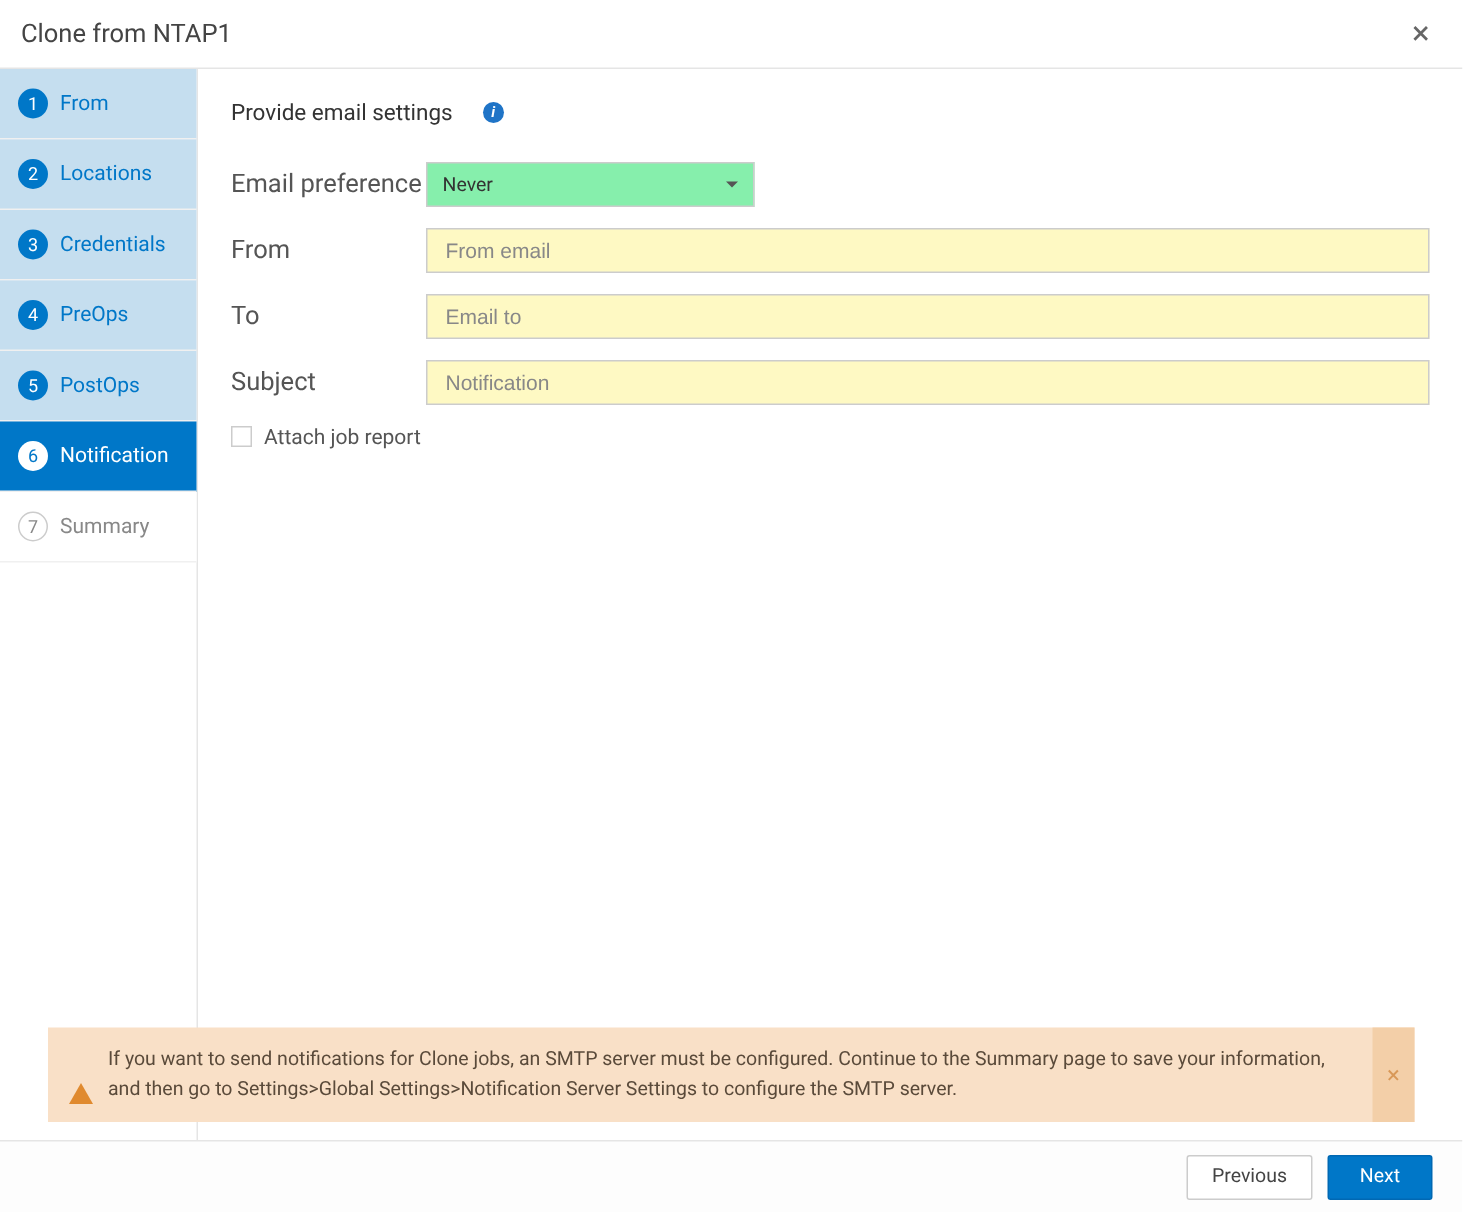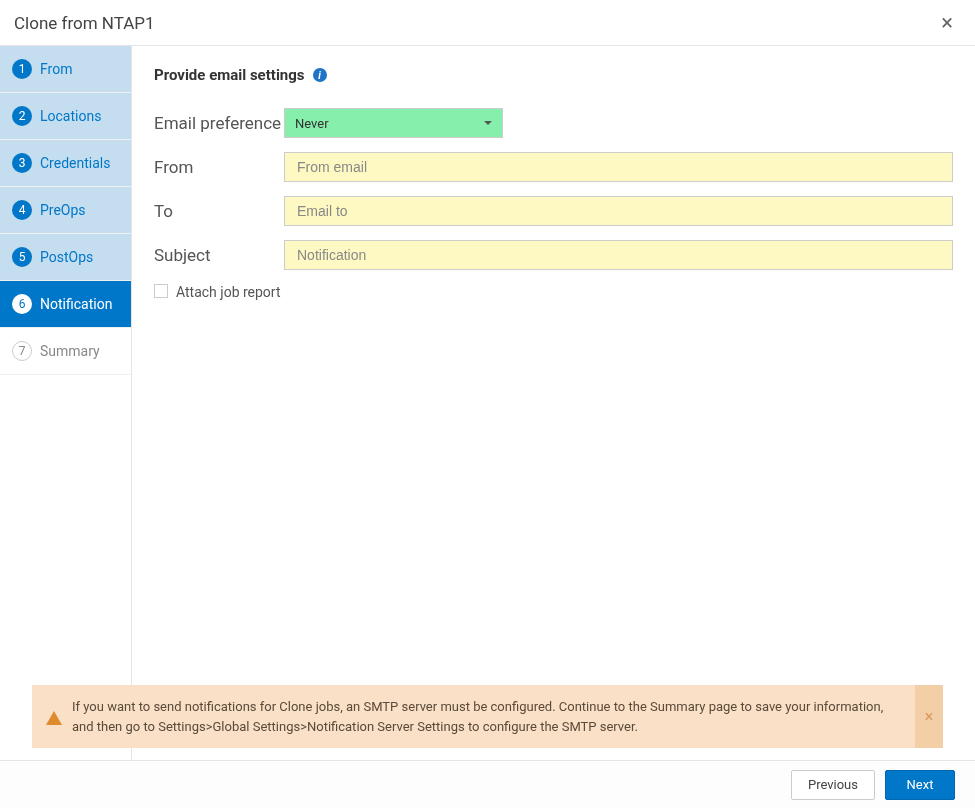--- a/index.html
+++ b/index.html
@@ -107,23 +107,23 @@
       position: relative;
       overflow: hidden;
     }
     .page-heading {
       display: flex;
       align-items: center;
       margin-bottom: 24px;
     }
     .page-heading h2 {
       font-size: 15px;
-      font-weight: 700;
+      font-weight: 400;
       color: #333;
-      margin-right: 8px;
+      margin-right: 20px;
     }
     .info-icon {
       width: 14px;
       height: 14px;
       border-radius: 50%;
       background: #1f74c7;
       color: #fff;
       font-size: 10px;
       font-weight: bold;
       display: inline-flex;
@@ -198,21 +198,21 @@
       font-size: 14px;
     }
     .warning-bar {
       position: absolute;
       left: 32px;
       right: 32px;
       bottom: 60px;
       background: #f9e0c7;
       padding: 12px 40px 12px 14px;
       display: flex;
-      align-items: center;
+      align-items: flex-end;
     }
     .warning-icon {
       width: 0;
       height: 0;
       border-left: 8px solid transparent;
       border-right: 8px solid transparent;
       border-bottom: 14px solid #e08a2f;
       margin-right: 10px;
       margin-top: 2px;
       flex-shrink: 0;

